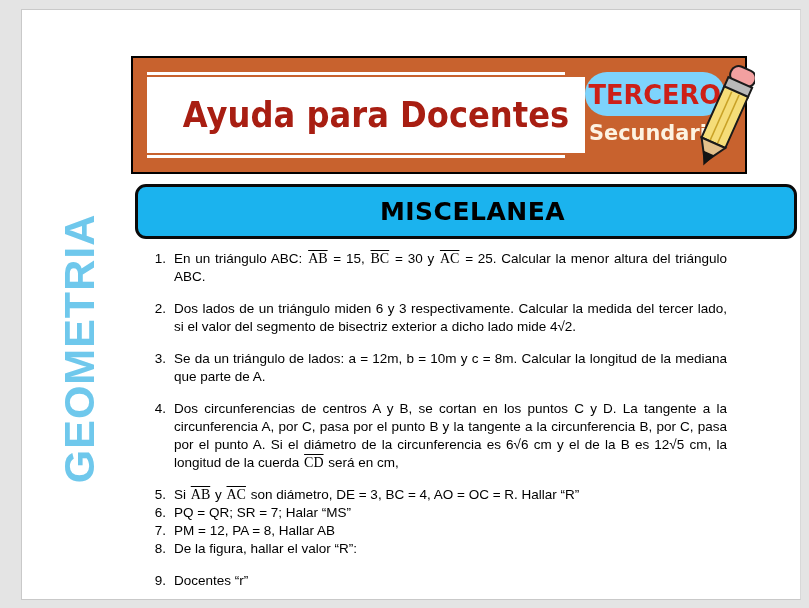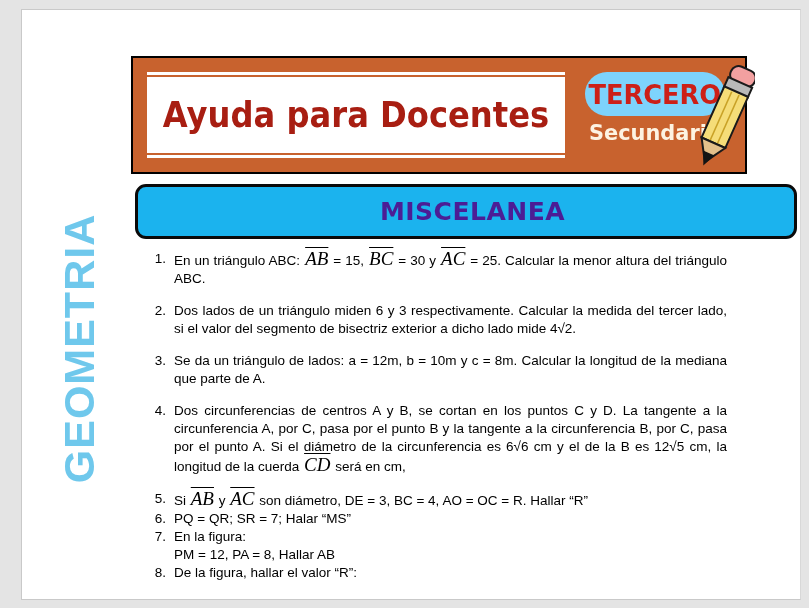--- a/index.html
+++ b/index.html
@@ -80,20 +80,21 @@
   #banner-white-bar {
     position: absolute;
     left: 8px;
     top: 13px;
     width: 418px;
     height: 76px;
     background: #ffffff;
     display: flex;
     align-items: center;
     justify-content: center;
+    padding-left: 20px;
   }
   #brand-title {
     font-family: "DejaVu Sans", sans-serif;
     font-weight: bold;
     font-size: 35px;
     color: #a81e12;
     letter-spacing: 0px;
     white-space: nowrap;
     transform: scaleX(0.92);
   }
@@ -161,21 +162,21 @@
     border-radius: 11px;
     box-sizing: border-box;
     display: flex;
     align-items: center;
     justify-content: center;
   }
   #title-text {
     font-family: "DejaVu Sans", sans-serif;
     font-weight: bold;
     font-size: 25px;
-    color: #4c1d95;
+    color: #000000;
     letter-spacing: 0.5px;
     margin-left: 13px;
   }
 
   
   #exercise-list {
     position: absolute;
     left: 125px;
     top: 240px;
     width: 580px;
@@ -201,24 +202,23 @@
     font-size: 13.5px;
     line-height: 18px;
   }
   .ex-body { display: block; }
   .ex-cont {
     display: block;
     text-align: left;
   }
   .seg {
     font-family: "Liberation Serif", serif;
-    font-style: italic;
     text-decoration: overline;
     padding: 0 1px;
-    font-size: 19px;
+    font-size: 14px;
   }
 </style>
 </head>
 <body>
 
 <div id="page">
 
   <div id="subject-vertical">GEOMETRIA</div>
 
   <div id="banner">
@@ -280,21 +280,20 @@
       <div class="exercise tight nojustify">
         <span class="ex-num">5.</span>
         <span class="ex-body"><span>Si </span><span class="seg">AB</span><span> y </span><span class="seg">AC</span><span> son diámetro, DE = 3, BC = 4, AO = OC = R. Hallar “R”</span></span>
       </div>
       <div class="exercise tight nojustify">
         <span class="ex-num">6.</span>
         <span class="ex-body"><span>PQ = QR; SR = 7; Halar “MS”</span></span>
       </div>
       <div class="exercise tight nojustify">
         <span class="ex-num">7.</span>
-        <span class="ex-body"><span>En la figura:</span></span>
         <span class="ex-cont">PM = 12, PA = 8, Hallar AB</span>
       </div>
       <div class="exercise nojustify">
         <span class="ex-num">8.</span>
         <span class="ex-body"><span>De la figura, hallar el valor “R”:</span></span>
       </div>
       <div class="exercise nojustify">
         <span class="ex-num">9.</span>
         <span class="ex-body"><span>Docentes “r”</span></span>
       </div>

